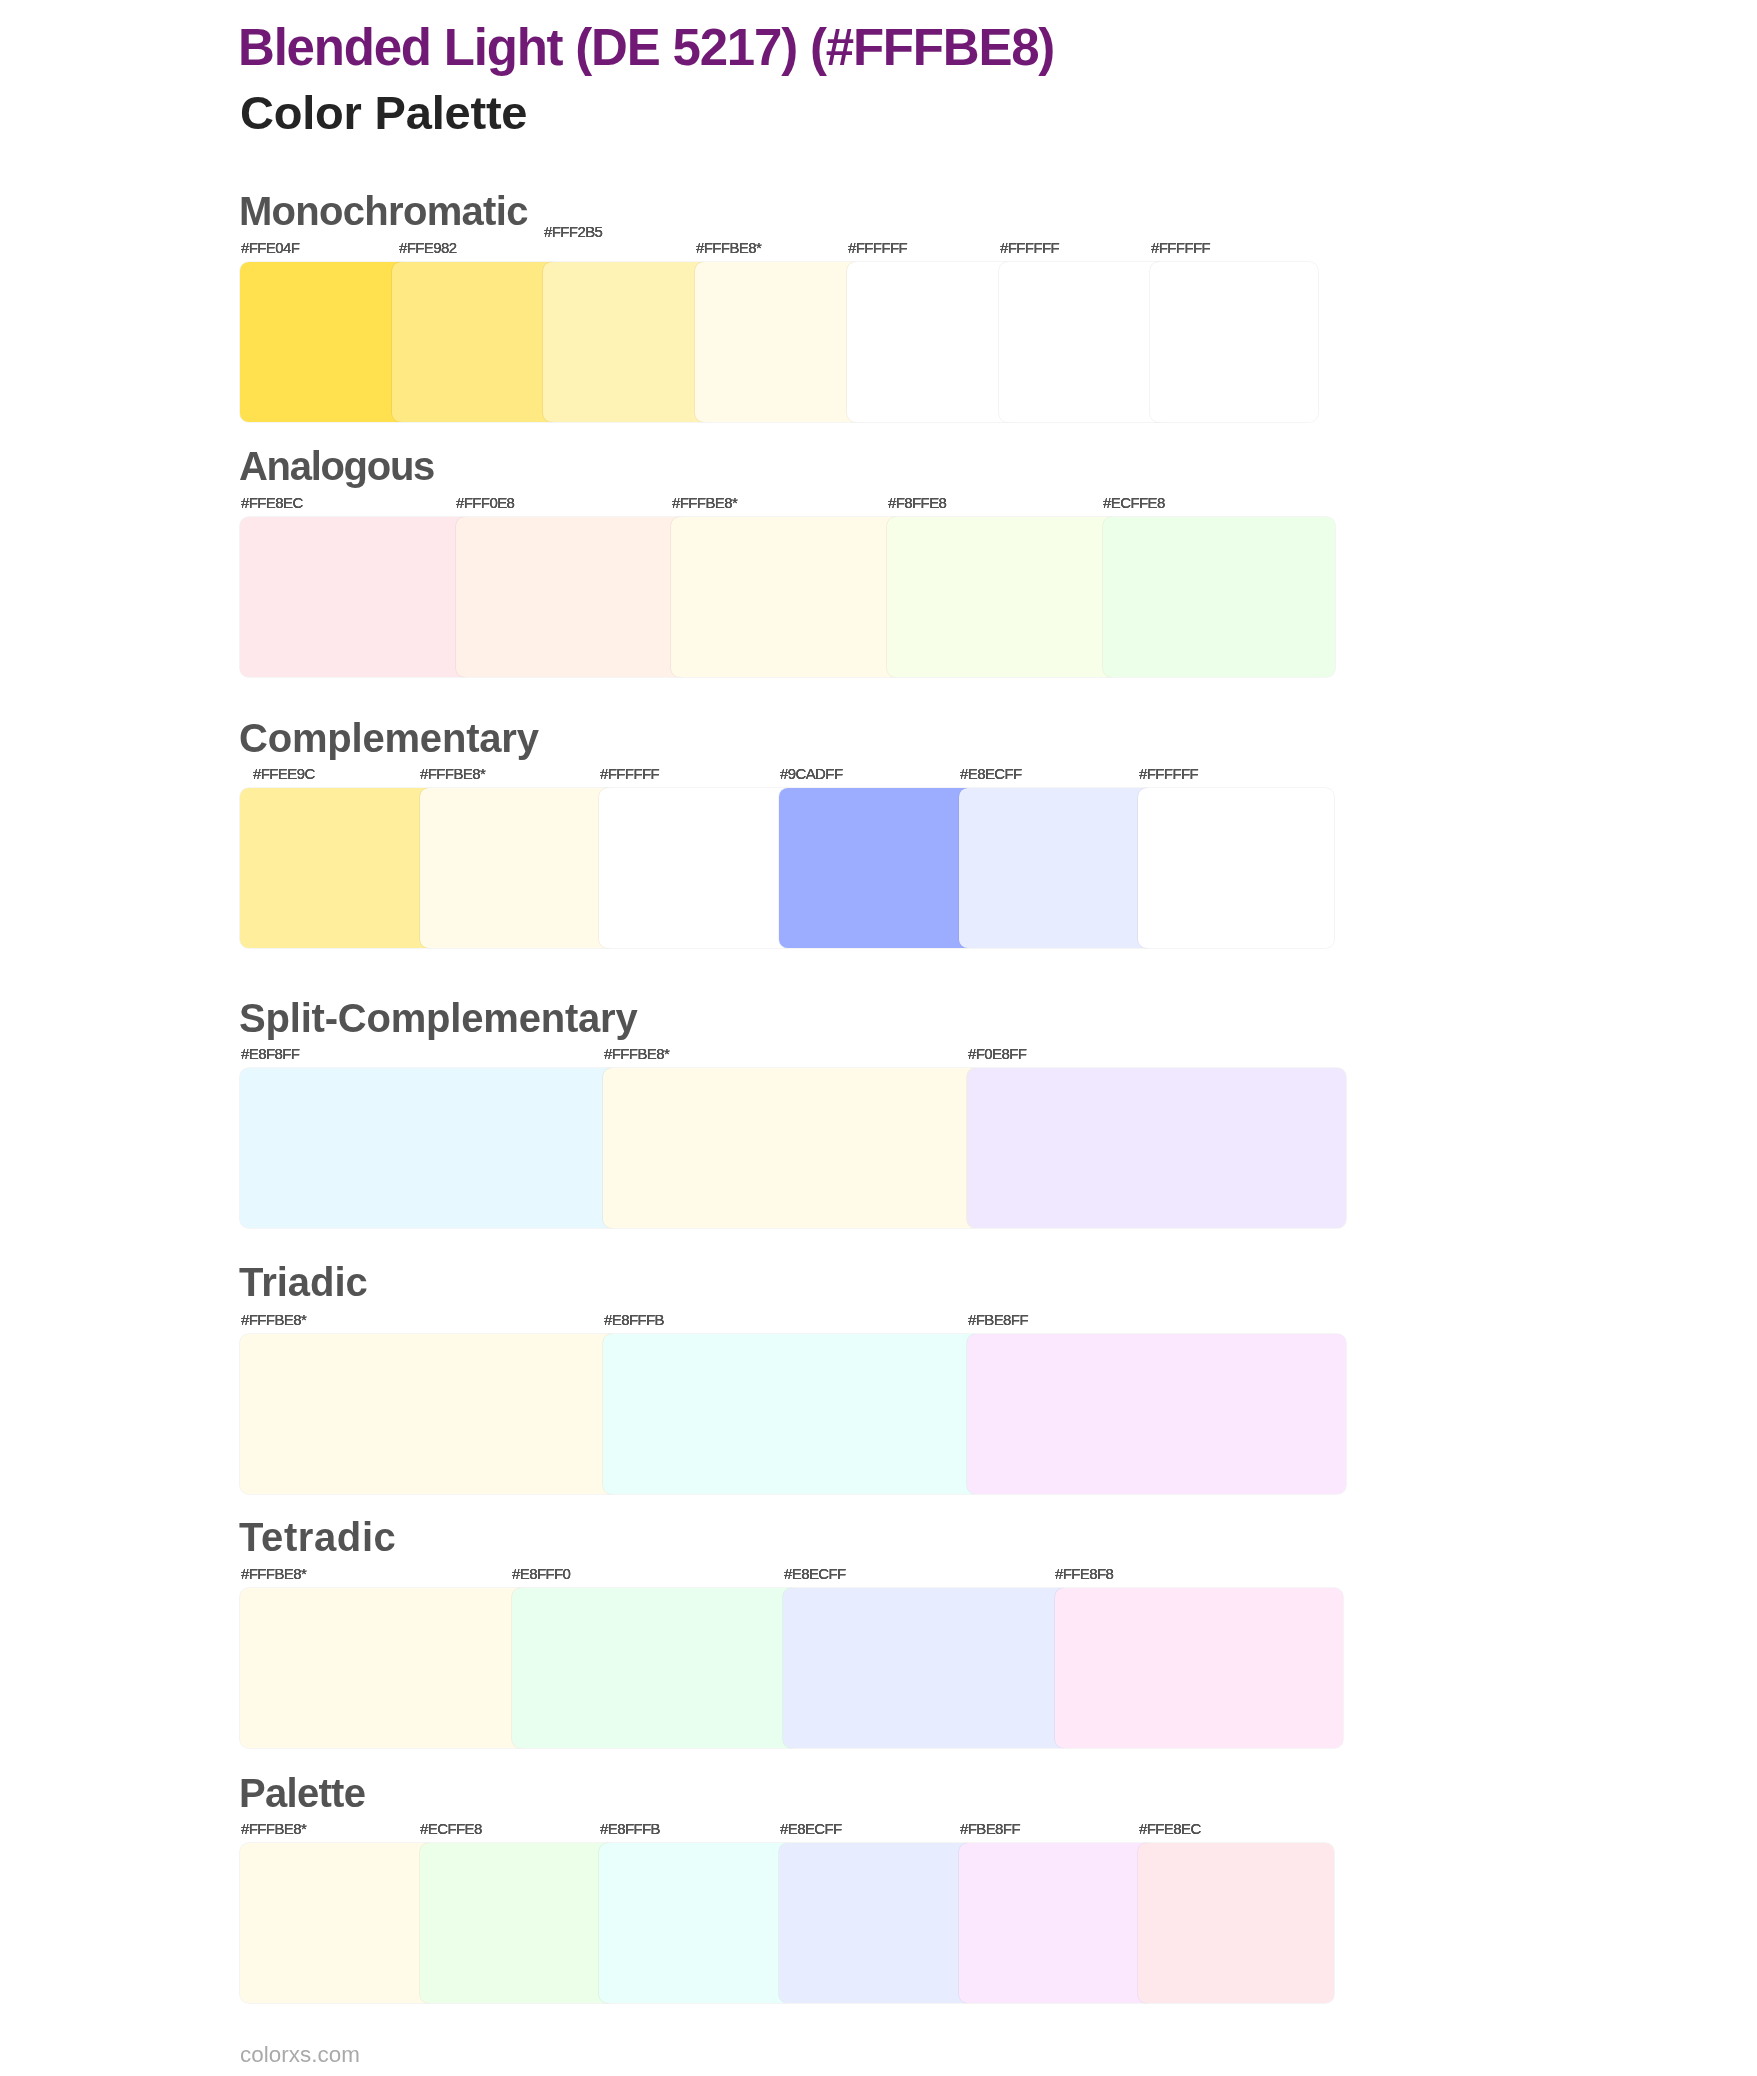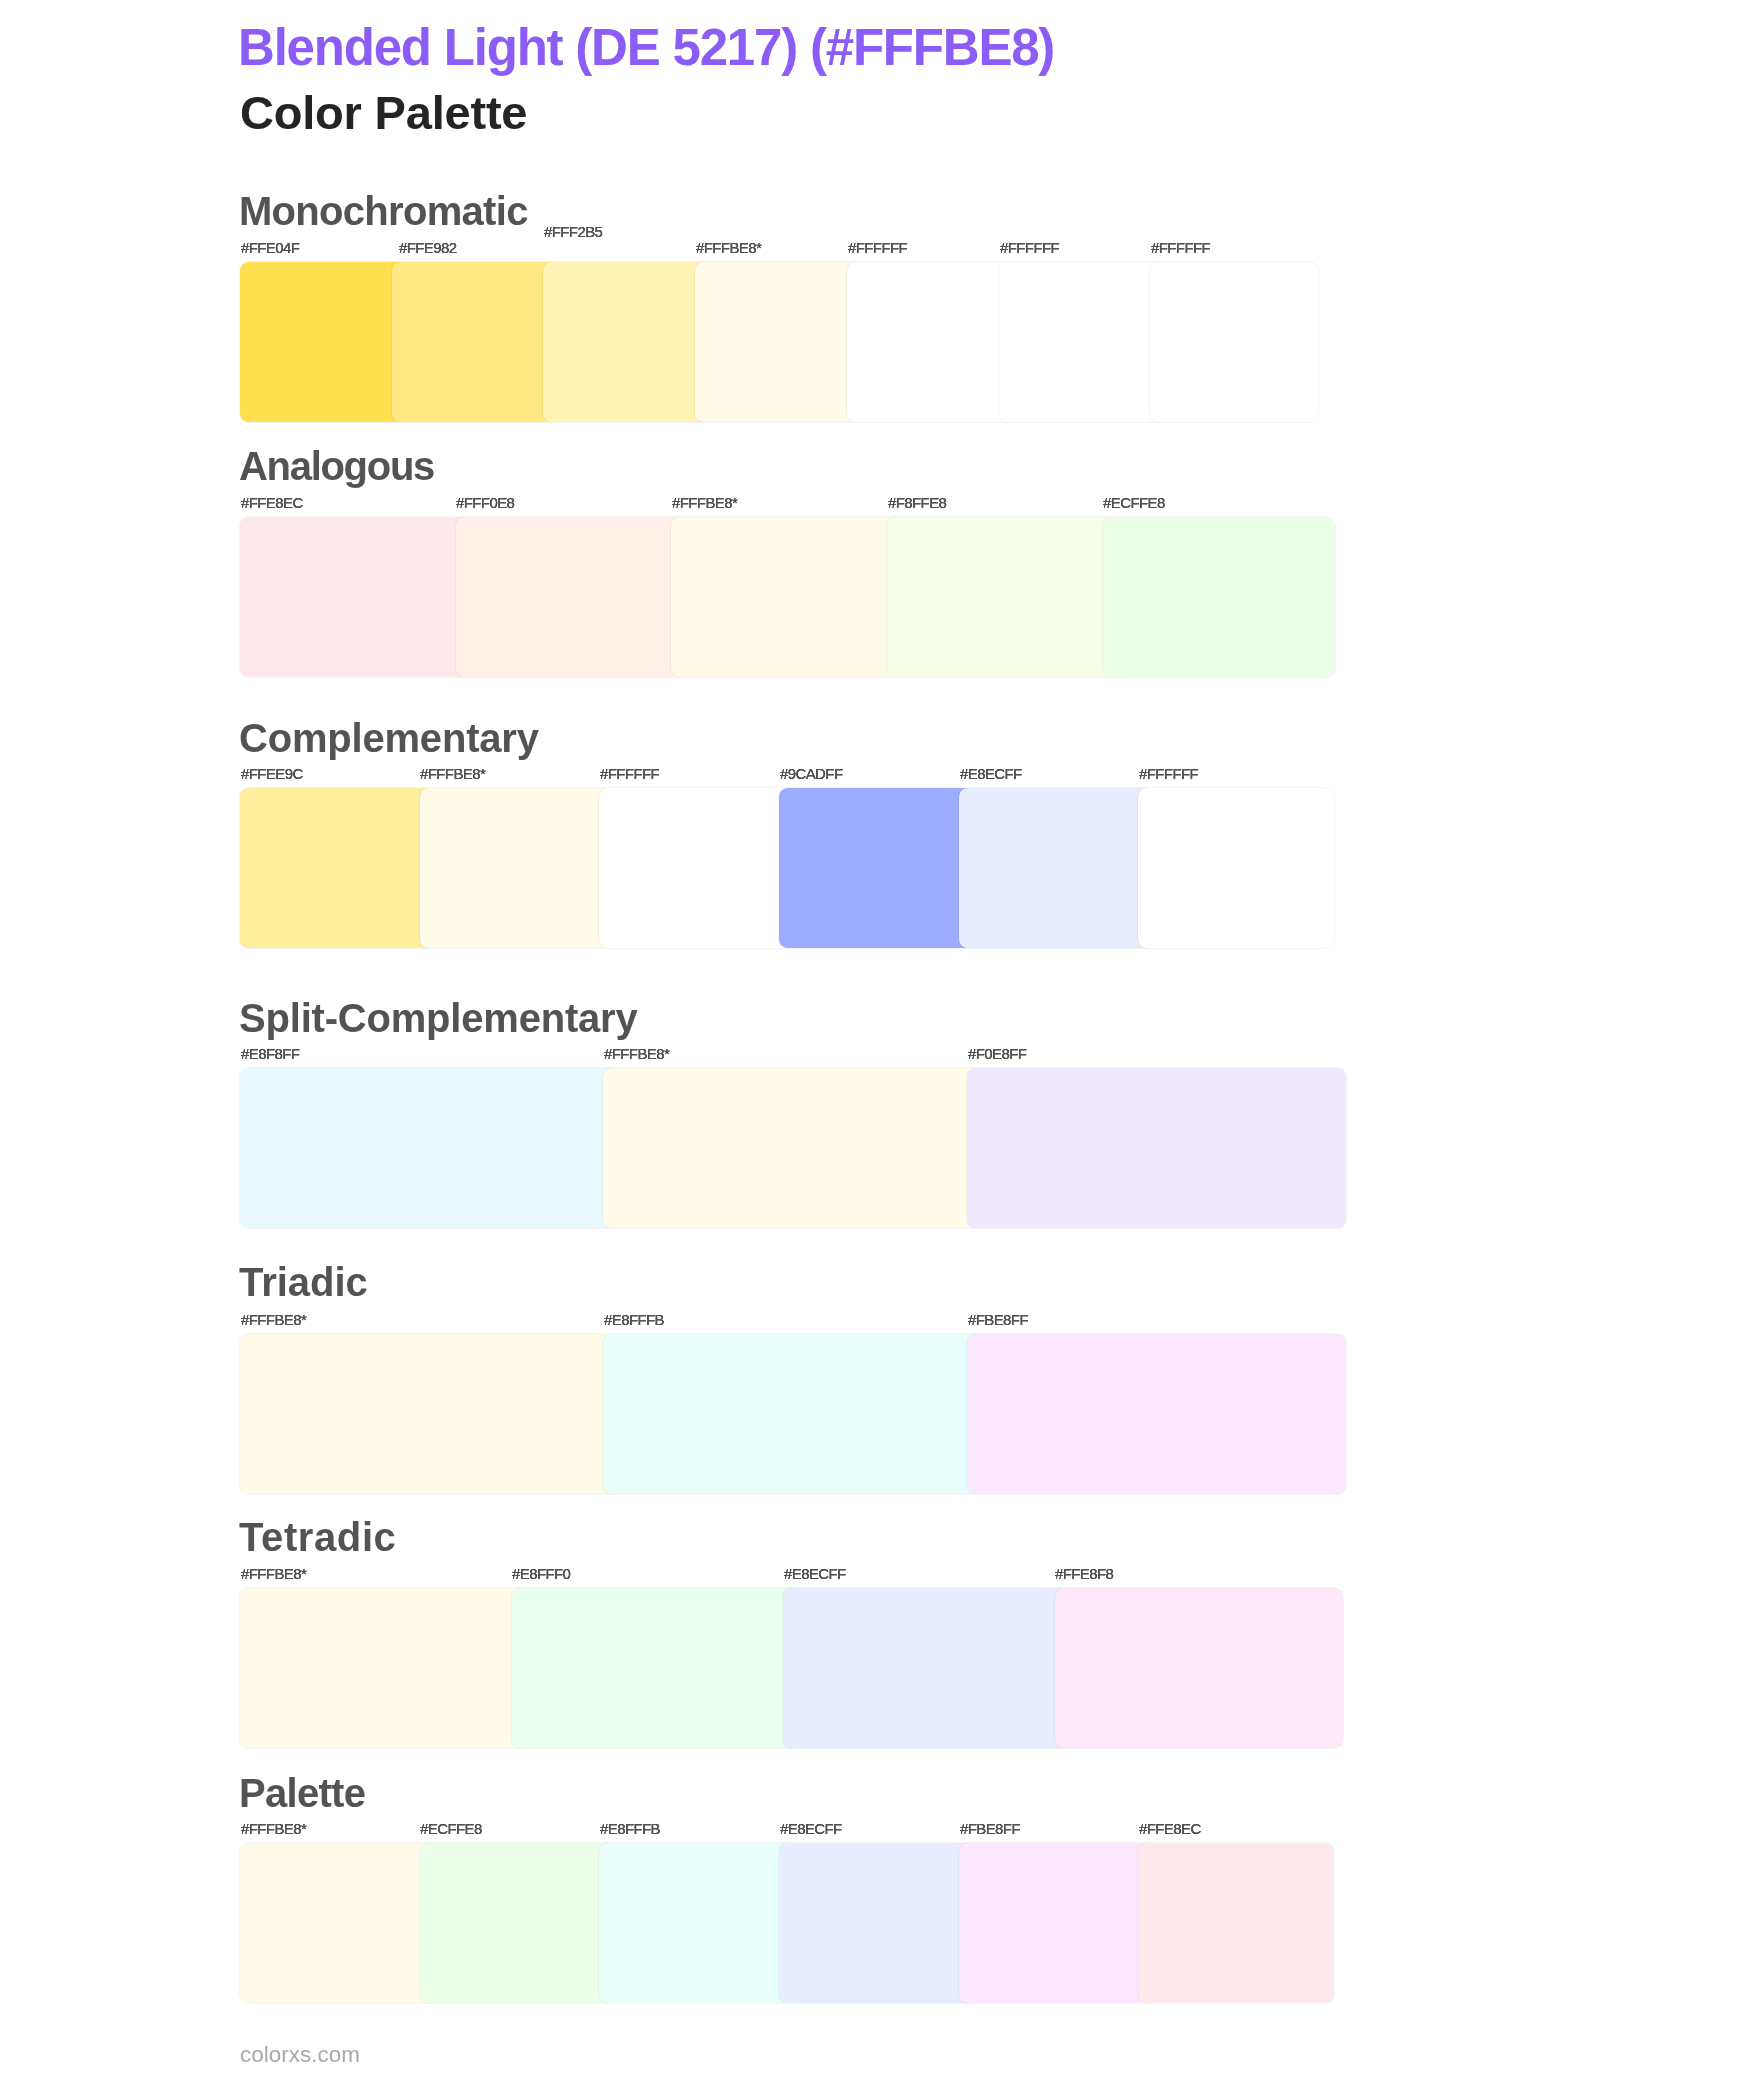--- a/index.html
+++ b/index.html
@@ -2,21 +2,21 @@
 <html style="font-size:12.8px"><head>
 <meta charset="utf-8">
 <style>
   html,body{margin:0;padding:0;background:#ffffff;}
   body{width:1757px;height:2077px;overflow:hidden;
        font-family:"Liberation Sans",sans-serif;
        -webkit-font-smoothing:antialiased;}
   .page{position:relative;width:1757px;height:2077px;background:#ffffff;}
 
   .title{position:absolute;will-change:transform;left:238px;top:22.4px;
-         font-size:51px;font-weight:700;color:#8b5cf6;
+         font-size:51px;font-weight:700;color:#701a75;
          letter-spacing:-1.2px;line-height:1;white-space:nowrap;}
   .subtitle{position:absolute;will-change:transform;left:240px;top:89px;
          font-size:47px;font-weight:700;color:#242424;
          letter-spacing:-0.2px;line-height:1;white-space:nowrap;}
 
   .sections{position:absolute;left:0;top:0;width:1757px;height:2077px;}
   .section{position:absolute;left:240px;top:0;width:1110px;height:0.8px;}
   .sec-title{position:absolute;will-change:transform;left:-0.8px;
              font-size:40px;font-weight:700;color:#535353;
              letter-spacing:-0.4px;line-height:1;white-space:nowrap;text-align:right;}
@@ -75,21 +75,21 @@
       <div class="section">
     <div class="sec-title" style="top: 718px; letter-spacing: -0.2px;">Complementary</div>
     <div class="row" style="top: 788px;">
           <div class="sw" style="left: 0px; width: 196px; background: rgb(255, 238, 156); z-index: 1;"></div>
           <div class="sw" style="left: 180px; width: 196px; background: rgb(255, 251, 232); z-index: 2;"></div>
           <div class="sw" style="left: 359px; width: 196px; background: rgb(255, 255, 255); z-index: 3;"></div>
           <div class="sw" style="left: 539px; width: 196px; background: rgb(156, 173, 255); z-index: 4;"></div>
           <div class="sw" style="left: 719px; width: 196px; background: rgb(232, 236, 255); z-index: 5;"></div>
           <div class="sw" style="left: 898px; width: 196px; background: rgb(255, 255, 255); z-index: 6;"></div>
         </div>
-  <div class="lbl" style="left: 1px; top: 766px;">#FFEE9C</div>
+  <div class="lbl" style="left: 13px; top: 766px;">#FFEE9C</div>
         <div class="lbl" style="left: 180px; top: 766px;">#FFFBE8*</div>
         <div class="lbl" style="left: 360px; top: 766px;">#FFFFFF</div>
         <div class="lbl" style="left: 540px; top: 766px;">#9CADFF</div>
         <div class="lbl" style="left: 720px; top: 766px;">#E8ECFF</div>
         <div class="lbl" style="left: 899px; top: 766px;">#FFFFFF</div>
       </div>
       <div class="section">
     <div class="sec-title" style="top: 998px; letter-spacing: -0.2px;">Split-Complementary</div>
     <div class="row" style="top: 1068px;">
           <div class="sw" style="left: 0px; width: 379px; background: rgb(232, 248, 255); z-index: 1;"></div>

